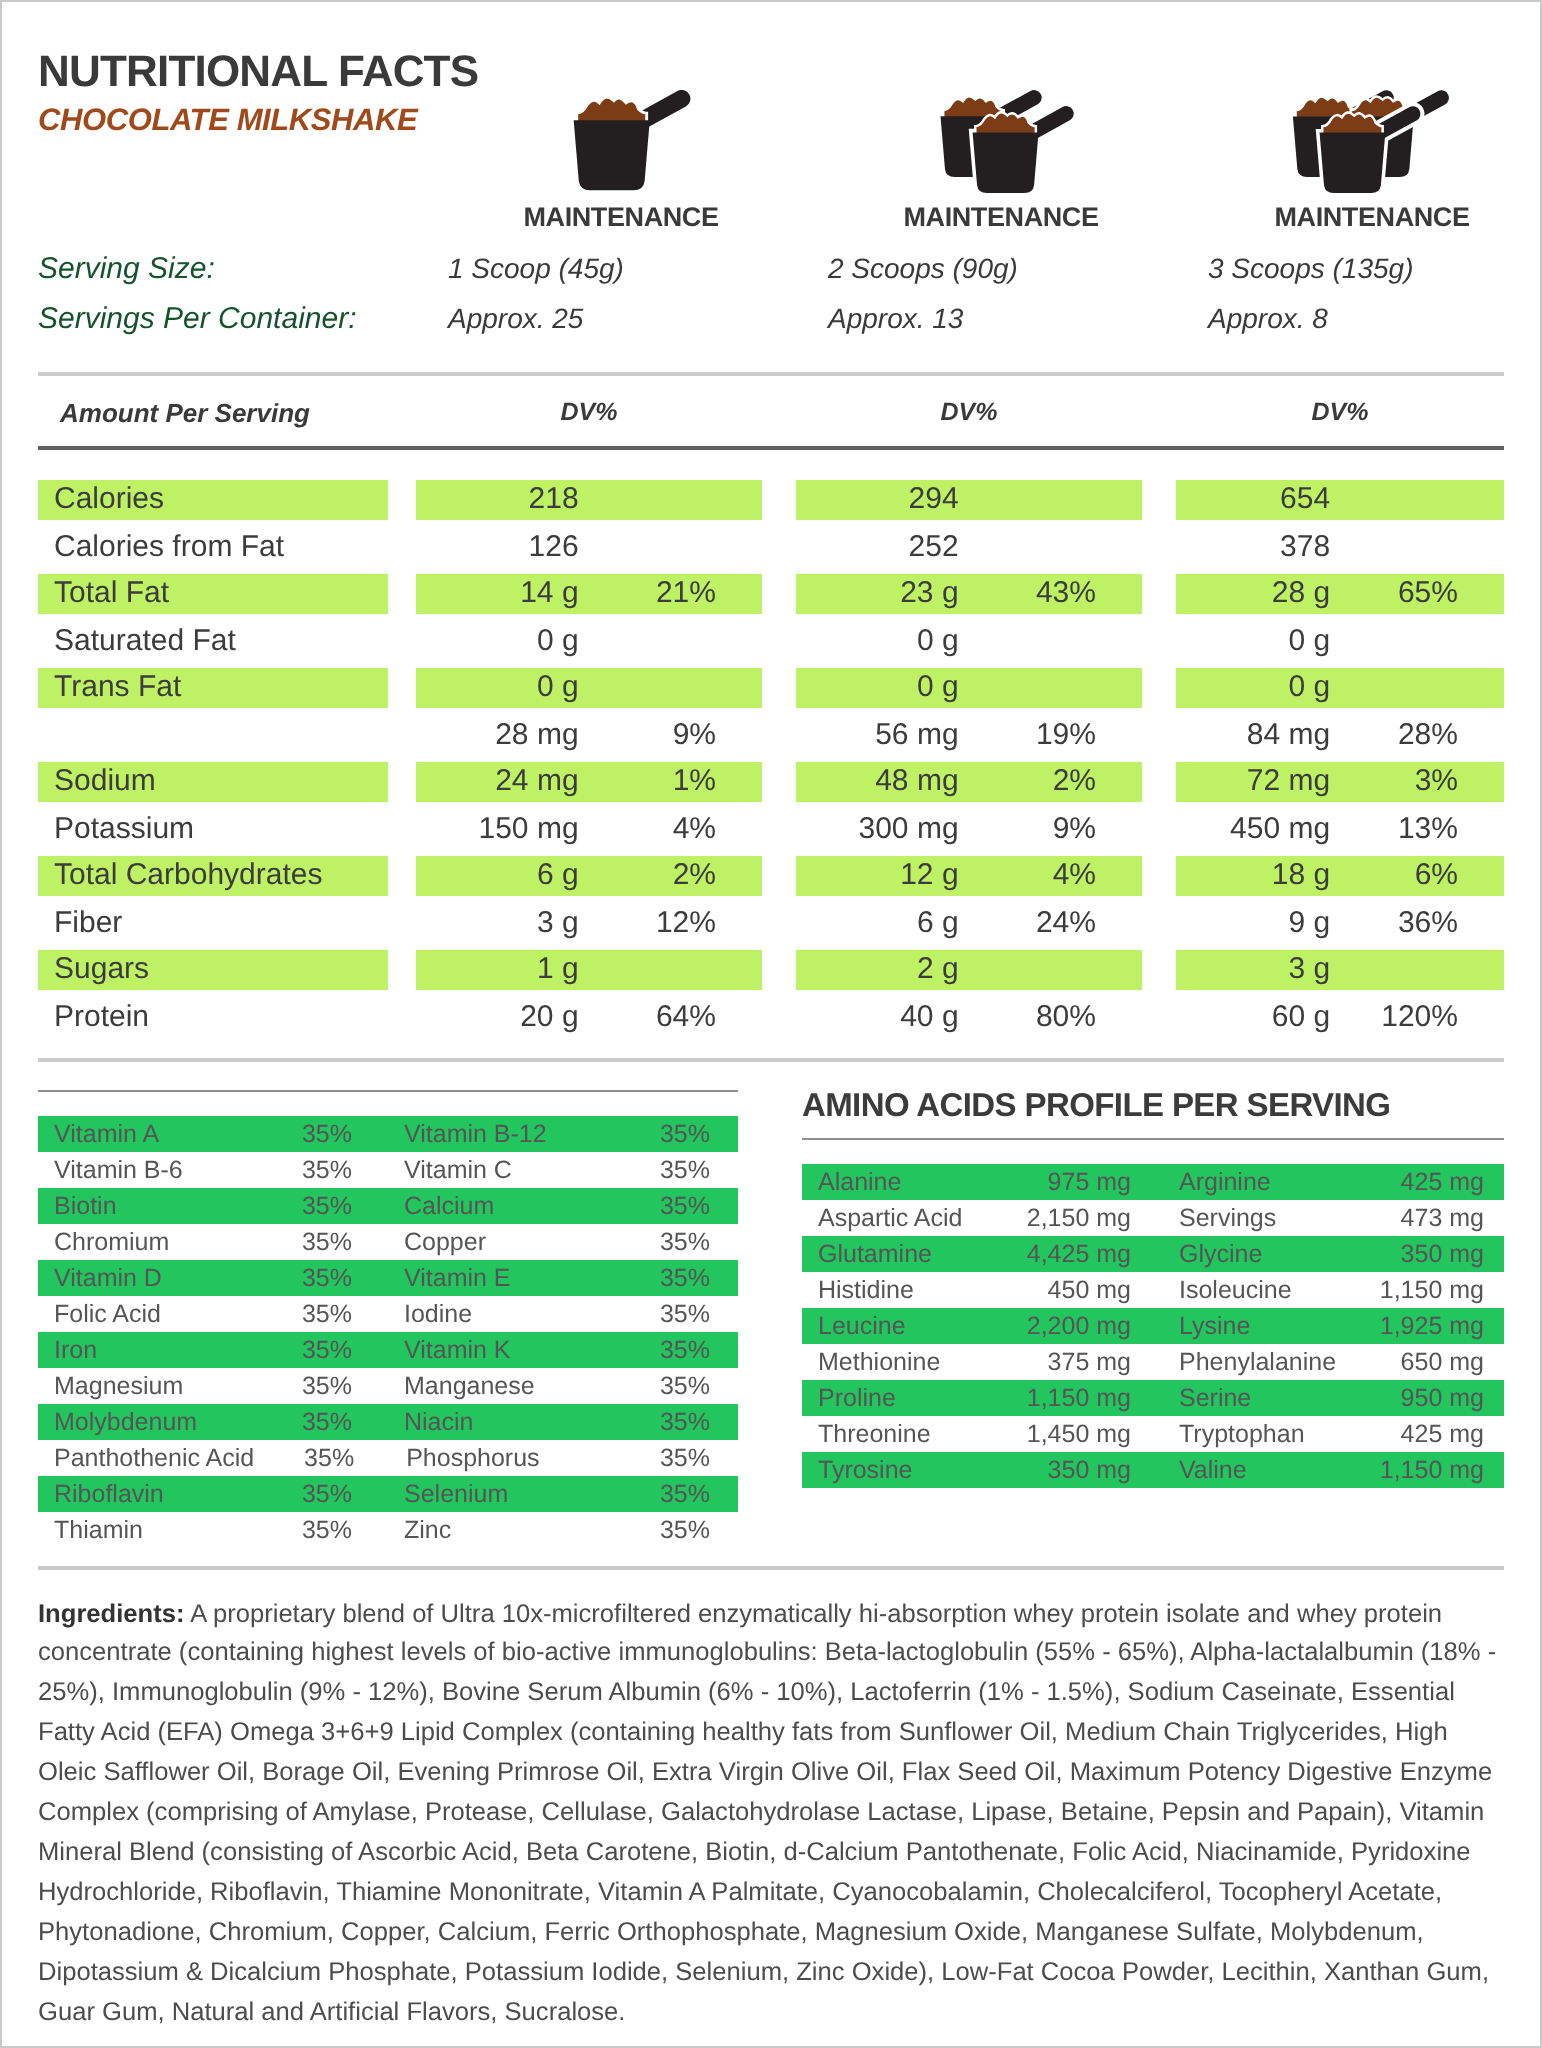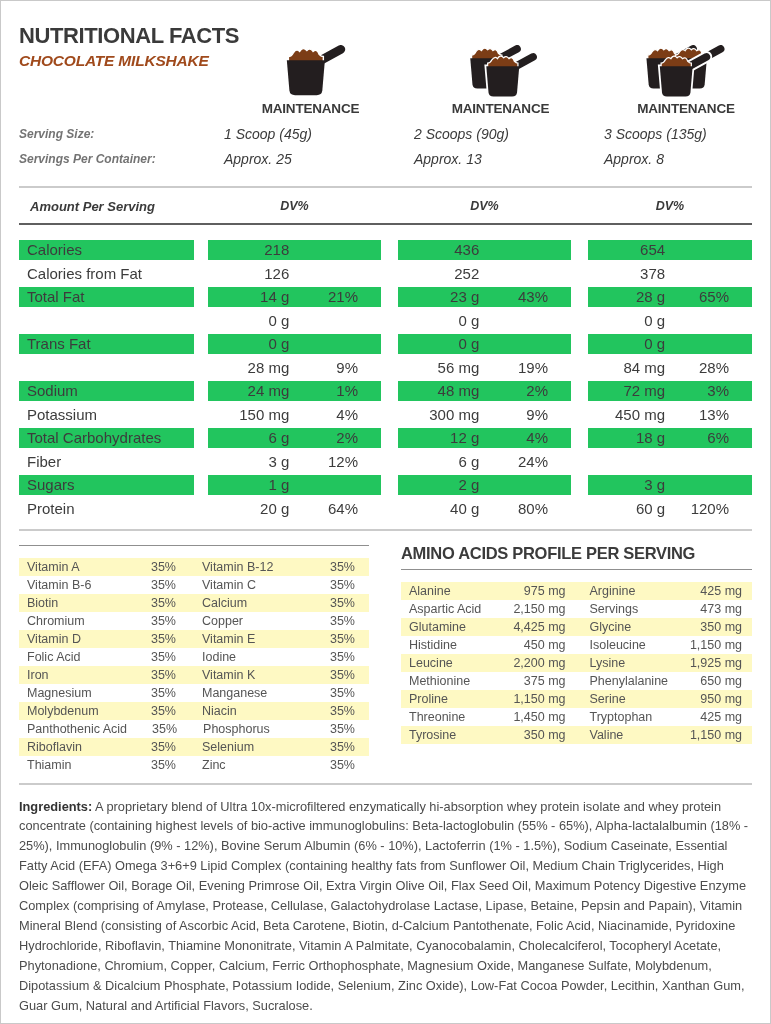--- a/index.html
+++ b/index.html
@@ -18,48 +18,48 @@
   .title-cell { grid-column:1; padding-top:6px; white-space:nowrap; }
   .page-title { font-size:22px; font-weight:800; letter-spacing:-0.4px; color:#3a3a3a; }
   .product-name { font-size:15.5px; font-weight:700; font-style:italic; color:#a04a1c; margin-top:3px; letter-spacing:-0.2px; }
   .hcol { display:flex; flex-direction:column; justify-content:flex-end; align-items:center; position:relative; left:16px; }
   .hcol svg { display:block; }
   .mnt-row { height:20px; margin-top:2px; }
   .mnt { text-align:center; font-weight:700; font-size:13.5px; color:#3a3a3a; position:relative; left:16px; letter-spacing:-0.2px; }
 
   
   .srow { height:24px; align-items:center; margin-top:1px; }
-  .slabel { grid-column:1; font-weight:700; font-style:italic; font-size:12px; color:#737373; white-space:nowrap; }
+  .slabel { grid-column:1; font-weight:400; font-style:italic; font-size:15px; color:#14532d; white-space:nowrap; }
   .sval { font-style:italic; font-size:14px; color:#3a3a3a; position:relative; left:16px; }
 
   .div-light { height:2px; background:#cbcbcb; }
   .d1 { margin-top:15px; }
   .d2 { margin-top:10px; }
   .d3 { margin-top:9px; }
 
   
   .thead { margin-top:8px; height:20px; align-items:center; }
   .aps { grid-column:1; font-weight:700; font-style:italic; font-size:13px; color:#3a3a3a;margin-left:11px; }
   .dvh { text-align:center; font-weight:700; font-style:italic; font-size:12.5px; color:#3a3a3a; }
   .rule-dark { height:2px; background:#5f5f5f; margin-top:7px; }
   .nrows { margin-top:15px; }
   .nrow { height:20px; margin-bottom:3.5px; align-items:center; font-size:15px; color:#3c3c3c; }
   .nrow .nlabel { grid-column:1; height:20px; line-height:20px; padding-left:8px; white-space:nowrap; }
   .nrow .block { height:20px; line-height:20px; display:flex; }
-  .nrow.striped .nlabel, .nrow.striped .block { background:#22c55e; }
+  .nrow.striped .nlabel, .nrow.striped .block { background:#bef264; }
   .amt { width:47%; text-align:right; }
   .dv  { flex:1; text-align:right; padding-right:23px; }
 
   
   .profiles { display:grid; grid-template-columns:350px 1fr; column-gap:32px; margin-top:9px; }
   .ptitle { font-size:16.5px; font-weight:700; letter-spacing:-0.3px; color:#3b3b3b; height:24px; padding-top:4px; white-space:nowrap; }
   .prule { height:1px; background:#8f8f8f; margin-top:5px; }
   .ptable { margin-top:12px; }
   .prow { display:grid; height:18px; line-height:18px; align-items:center; font-size:12.5px; color:#555; }
-  .prow.striped { background:#fef9c3; }
+  .prow.striped { background:#22c55e; }
   .vit-grid  { grid-template-columns:1fr 50px 26px 1fr 54px; padding:0 14px 0 8px; }
   .ami-grid  { grid-template-columns:1fr 74px 24px 1fr 70px; padding:0 10px 0 8px; }
   .pname { text-align:left; white-space:nowrap; }
   .pval  { text-align:right; white-space:nowrap; }
 
   
   .ingredients { margin-top:12px; font-size:12.8px; line-height:1.56; color:#4c4c4c; text-align:left; }
   .ingredients b { color:#333; }
 </style>
 </head>
@@ -152,21 +152,21 @@
   <div class="rule-dark"></div>
 
   <div class="nrows" id="nrows">
       <div class="nrow grid7 striped">
         <div class="nlabel">Calories</div>
         <div class="block c1">
       <span class="amt">218</span>
       <span class="dv"></span>
         </div>
         <div class="block c2">
-      <span class="amt">436</span>
+      <span class="amt">294</span>
       <span class="dv"></span>
         </div>
         <div class="block c3">
       <span class="amt">654</span>
       <span class="dv"></span>
         </div>
       </div>
       <div class="nrow grid7">
         <div class="nlabel">Calories from Fat</div>
         <div class="block c1">
@@ -191,20 +191,21 @@
         <div class="block c2">
       <span class="amt">23 g</span>
       <span class="dv">43%</span>
         </div>
         <div class="block c3">
       <span class="amt">28 g</span>
       <span class="dv">65%</span>
         </div>
       </div>
       <div class="nrow grid7">
+        <div class="nlabel">Saturated Fat</div>
         <div class="block c1">
       <span class="amt">0 g</span>
       <span class="dv"></span>
         </div>
         <div class="block c2">
       <span class="amt">0 g</span>
       <span class="dv"></span>
         </div>
         <div class="block c3">
       <span class="amt">0 g</span>
@@ -287,20 +288,24 @@
       </div>
       <div class="nrow grid7">
         <div class="nlabel">Fiber</div>
         <div class="block c1">
       <span class="amt">3 g</span>
       <span class="dv">12%</span>
         </div>
         <div class="block c2">
       <span class="amt">6 g</span>
       <span class="dv">24%</span>
+        </div>
+        <div class="block c3">
+      <span class="amt">9 g</span>
+      <span class="dv">36%</span>
         </div>
       </div>
       <div class="nrow grid7 striped">
         <div class="nlabel">Sugars</div>
         <div class="block c1">
       <span class="amt">1 g</span>
       <span class="dv"></span>
         </div>
         <div class="block c2">
       <span class="amt">2 g</span>

